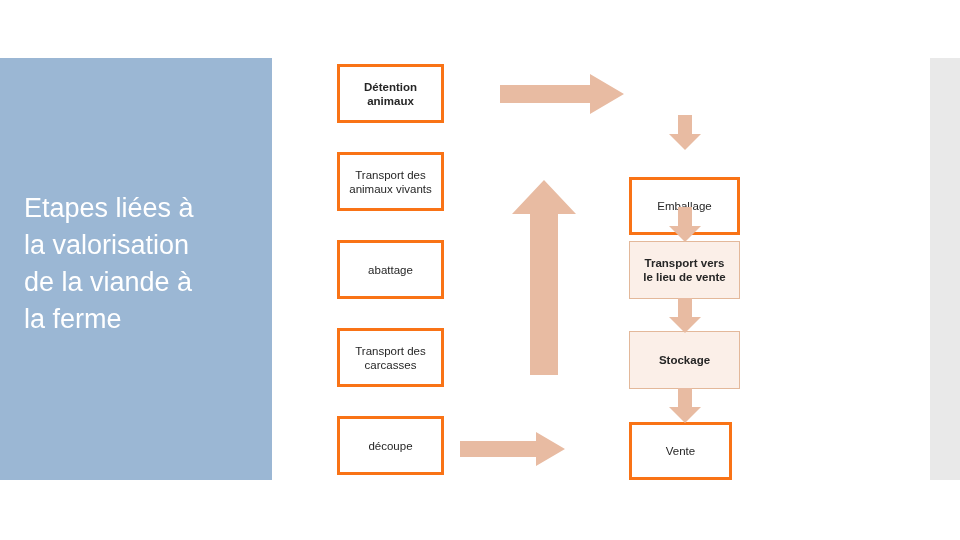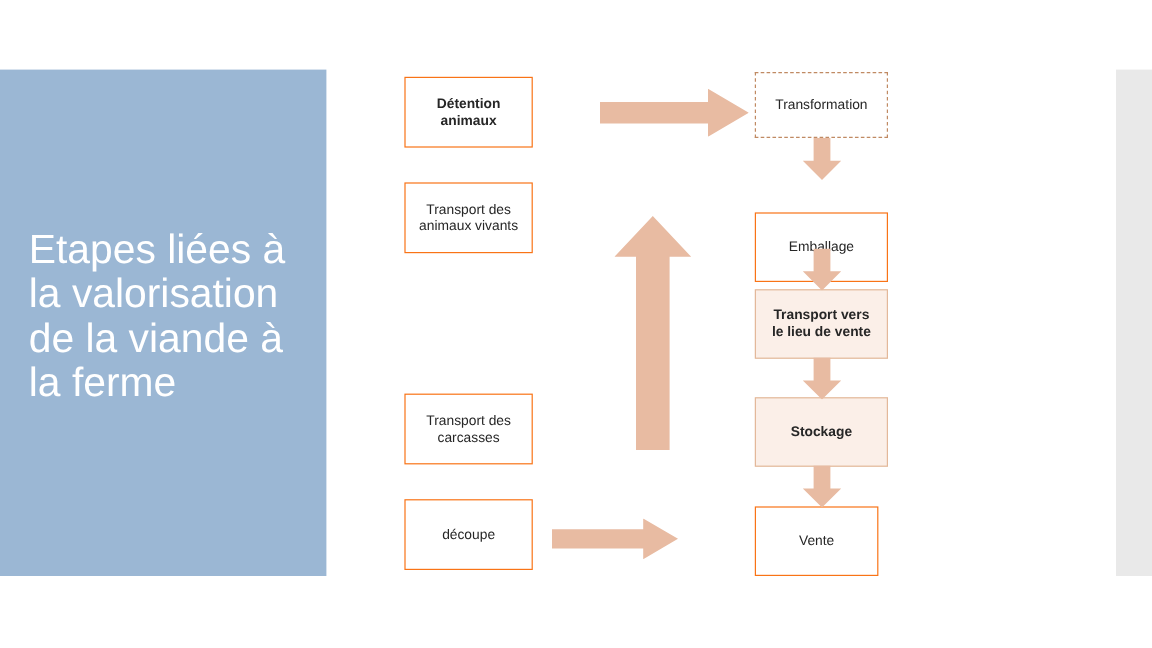--- a/index.html
+++ b/index.html
@@ -28,21 +28,21 @@
     width: 272px;
     height: 422px;
     background: #9BB7D4;
   }
   .side-title {
     position: absolute;
     left: 24px;
     top: 190px;
     width: 238px;
     color: #ffffff;
-    font-size: 34px;
+    font-size: 27px;
     line-height: 37px;
     font-weight: 400;
     letter-spacing: 0px;
     font-family: "Liberation Sans", sans-serif;
     white-space: pre-line;
   }
   
   .right-strip {
     position: absolute;
     left: 930px;
@@ -59,21 +59,21 @@
     display: flex;
     align-items: center;
     justify-content: center;
     text-align: center;
     font-size: 11.5px;
     line-height: 14px;
     color: #262626;
     padding: 2px 4px;
   }
   .node.solid {
-    border: 1px solid #f97316;
+    border: 3px solid #f97316;
     background: #ffffff;
   }
   .node.dashed {
     border: 1px dashed #C08A63;
     background: #ffffff;
   }
   .node.tinted {
     border: 1px solid #E3B89A;
     background: #FBEFE8;
     font-weight: bold;
@@ -105,33 +105,33 @@
   <div class="node solid bold-text" style="left:337px; top:64px; width:107px; height:59px;">
     <span style="white-space:pre-line;">Détention
 animaux</span>
   </div>
 
   <div class="node solid" style="left:337px; top:152px; width:107px; height:59px;">
     <span style="white-space:pre-line;">Transport des
 animaux vivants</span>
   </div>
 
+  <div class="node solid" style="left:337px; top:240px; width:107px; height:59px;">
+    <span style="white-space:pre-line;">abattage</span>
+  </div>
 
   <div class="node solid" style="left:337px; top:328px; width:107px; height:59px;">
     <span style="white-space:pre-line;">Transport des
 carcasses</span>
   </div>
 
   <div class="node solid" style="left:337px; top:416px; width:107px; height:59px;">
     <span style="white-space:pre-line;">découpe</span>
   </div>
 
-  <div class="node dashed" style="left:629px; top:60px; width:111px; height:55px;">
-    <span style="white-space:pre-line;">Transformation</span>
-  </div>
 
   <div class="node solid" style="left:629px; top:150px; width:111px; height:58px;margin-top:27px;">
     <span style="white-space:pre-line;">Emballage</span>
   </div>
 
   <div class="node tinted" style="left:629px; top:241px; width:111px; height:58px;">
     <span style="white-space:pre-line;">Transport vers
 le lieu de vente</span>
   </div>
 

